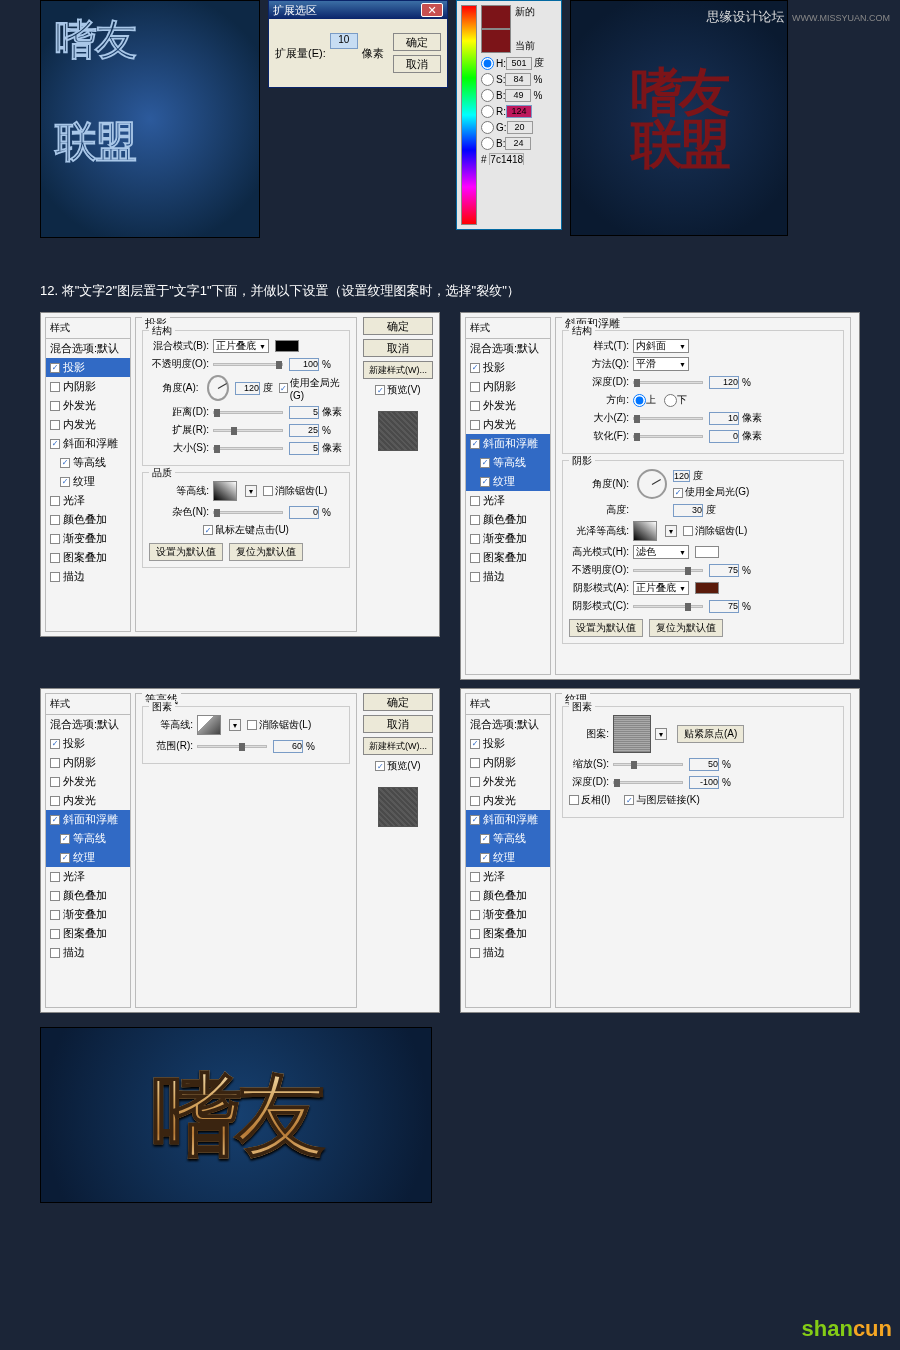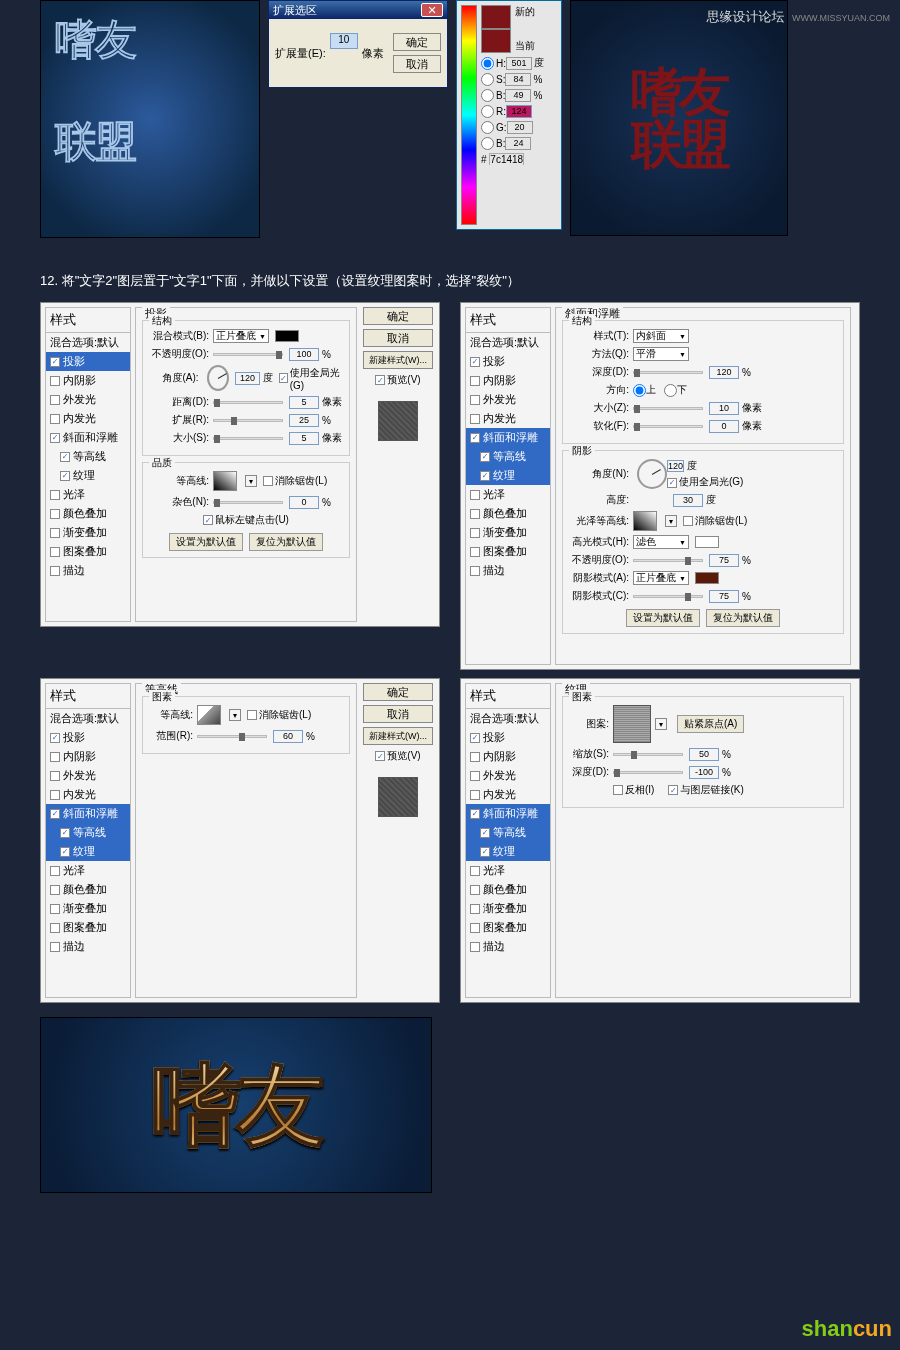--- a/index.html
+++ b/index.html
@@ -1,20 +1,20 @@
 <!DOCTYPE html>
 <html><head>
 <meta charset="utf-8">
 <style>
   * { box-sizing: border-box; margin: 0; padding: 0; }
   body { background: #1b2537; color: #fff; font-family: "Microsoft YaHei", Arial, sans-serif; font-size: 12px; width: 900px; }
   .page { width: 900px; padding: 0 40px; }
   .watermark { position: absolute; top: 8px; right: 10px; font-size: 13px; color: #ddd; }
   .watermark-url { font-size: 9px; color: #888; margin-left: 4px; }
-  .step-text { margin-top: 34px; margin-bottom: 12px; font-size: 13px; }
+  .step-text { margin-top: 44px; margin-bottom: 12px; font-size: 13px; }
   .step-text:first-child { margin-top: 36px; }
   .row { display: flex; gap: 8px; align-items: flex-start; }
 
   
   .thumb-blue { width: 220px; height: 238px; background: radial-gradient(circle, #2c5a9c 0%, #0d2845 80%); border: 1px solid #000; position: relative; overflow: hidden; }
   .dashed-text { font-size: 42px; font-weight: 900; color: transparent; border: none; line-height: 1; position: absolute; letter-spacing: -2px; }
   .dashed-text.t1 { top: 20px; left: 20px; }
   .dashed-outline { text-shadow: 0 0 0 transparent; -webkit-text-stroke: .5px #a9c7e8; }
   .expand-dialog { width: 180px; background: #ece9d8; border: 1px solid #0a246a; }
   .dlg-title { background: linear-gradient(to bottom,#3b6ea5,#0a246a); height: 18px; display: flex; align-items: center; padding: 0 4px; color: #fff; font-size: 11px; justify-content: space-between; }
@@ -43,43 +43,43 @@
   
   .thumb-red { width: 218px; height: 236px; background: radial-gradient(circle,#183258 0%,#0a1a30 80%); border: 1px solid #000; display: flex; flex-direction: column; align-items: center; justify-content: center; }
   .redtxt { font-size: 52px; font-weight: 900; color: #7c1418; line-height: 1; letter-spacing: -4px; }
 
   
   .dialogs-row { display: flex; gap: 20px; margin-top: 8px; }
   .ls-dialog { background: #f4f4f4; border: 1px solid #888; color: #000; width: 402px; font-size: 11px; display: flex; padding: 4px; }
   .ls-dialog.short { height: 325px; }
   .ls-dialog.tall { height: 368px; }
   .ls-styles { width: 86px; border: 1px solid #bbb; }
-  .ls-styles-hdr { padding: 3px 4px; border-bottom: 1px solid #bbb; font-size: 13px; }
+  .ls-styles-hdr { padding: 3px 4px; border-bottom: 1px solid #bbb; font-size: 10px; }
   .ls-item { padding: 2px 4px; display: flex; align-items: center; gap: 3px; }
   .ls-item.sel { background: #316ac5; color: #fff; }
   .ls-item.sub { padding-left: 14px; }
   .ls-chk { width: 10px; height: 10px; border: 1px solid #888; background: #fff; display: inline-flex; align-items: center; justify-content: center; font-size: 8px; color: #316ac5; flex-shrink: 0; }
   .ls-middle { flex: 1; border: 1px solid #bbb; margin: 0 4px; padding: 6px; position: relative; }
   .fieldset { border: 1px solid #ccc; padding: 8px 6px 6px; margin-bottom: 6px; position: relative; }
   .fs-legend { position: absolute; top: -7px; left: 6px; background: #f4f4f4; padding: 0 3px; font-size: 10px; }
   .fld-row { display: flex; align-items: center; margin-bottom: 4px; font-size: 10px; }
   .fld-lbl { width: 60px; text-align: right; margin-right: 4px; }
   .fld-select { width: 56px; height: 14px; border: 1px solid #888; background: #fff; font-size: 10px; padding: 0 2px; position: relative; display: inline-flex; align-items: center; }
   .fld-select::after { content: "▼"; font-size: 7px; position: absolute; right: 2px; }
   .fld-slider { width: 70px; height: 3px; background: #ddd; border: 1px solid #bbb; position: relative; margin-right: 6px; }
   .fld-slider::before { content: ""; position: absolute; top: -3px; width: 6px; height: 8px; background: #666; }
   .sld-0::before{left:0}.sld-25::before{left:25%}.sld-60::before{left:60%}.sld-75::before{left:75%}.sld-100::before{left:calc(100% - 6px)}
-  .fld-num { width: 30px; height: 13px; border: 1px solid #7a9cc6; text-align: center; font-size: 9px; }
+  .fld-num { width: 30px; height: 13px; border: 1px solid #7a9cc6; text-align: right; font-size: 9px; }
   .angle-widget { width: 26px; height: 26px; border: 2px solid #999; border-radius: 50%; position: relative; margin-left: 4px; }
   .angle-widget::after { content:""; position:absolute; width:10px;height:1px;background:#333;top:50%;left:50%;transform-origin:left;transform:rotate(-30deg);}
   .sm-chk { width: 10px; height: 10px; border: 1px solid #888; background: #fff; display:inline-flex;align-items:center;justify-content:center;font-size:8px;color:#316ac5;margin-right:2px;}
   .contour-box { width: 24px; height: 20px; border: 1px solid #888; background: linear-gradient(135deg,#fff 0%,#fff 40%,#999 40%,#444 100%); margin-right: 4px; }
   .contour-box.ramp { background: linear-gradient(to top right,#000 0%,#fff 100%);}
   .color-chip { width: 24px; height: 12px; border: 1px solid #888; display: inline-block; }
-  .btn-pair { display: flex; gap: 6px; justify-content: center; margin-top: 6px; }
+  .btn-pair { display: flex; gap: 6px; margin-top: 6px; }
   .gray-btn { padding: 1px 6px; border: 1px solid #999; background: #ece9d8; font-size: 10px; }
   .ls-right { width: 74px; display: flex; flex-direction: column; gap: 4px; align-items: center; }
   .swatch-tex { width: 40px; height: 40px; background: repeating-linear-gradient(45deg,#4a4a4a,#4a4a4a 2px,#595959 2px,#595959 4px); border: 1px solid #555; margin-top: 10px; }
   .tex-pick { width: 38px; height: 38px; background: repeating-linear-gradient(0deg,#888,#888 1px,#aaa 1px,#aaa 2px),repeating-linear-gradient(90deg,#888,#888 1px,#aaa 1px,#aaa 2px); border: 1px solid #555;}
   .tex-arrow { width:12px;height:12px;border:1px solid #888;display:inline-flex;align-items:center;justify-content:center;font-size:8px;margin-left:4px;}
   .ls-right .win-btn{width:70px;}
 
   
   .result-img { margin-top: 14px; width: 392px; height: 176px; background: radial-gradient(circle,#164070 0%,#0a1c36 90%); border: 1px solid #000; display: flex; align-items: center; justify-content: center; gap: 8px; }
   .result-txt { font-size: 90px; font-weight: 900; letter-spacing: -6px; line-height: 1; background: linear-gradient(to bottom,#f0d8a8 0%,#d4a45e 35%,#b77a36 70%,#e8c080 100%); -webkit-background-clip: text; background-clip: text; color: transparent; -webkit-text-stroke: 1px #3a2410; filter: drop-shadow(0 2px 1px #000); }
@@ -418,21 +418,21 @@
               <span class="fld-slider sld-0"></span>
               <span class="fld-num">0</span>
               <span style="margin-left:3px">像素</span>
             </div>
         </div>
         <div class="fieldset">
           <div class="fs-legend">阴影</div>
           <div class="fld-row">
               <span class="fld-lbl">角度(N):</span>
               <span class="angle-widget" style="width:30px;height:30px"></span>
-              <div style="">
+              <div style="margin-left:6px">
                 <div><span class="fld-num">120</span><span style="margin-left:3px">度</span></div>
                 <div style="margin-top:2px"><span class="sm-chk">✓</span><span>使用全局光(G)</span></div>
               </div>
             </div>
           <div class="fld-row">
               <span class="fld-lbl">高度:</span>
               <span class="fld-num" style="margin-left:40px">30</span>
               <span style="margin-left:3px">度</span>
             </div>
           <div class="fld-row">
@@ -632,21 +632,21 @@
               <span class="fld-slider sld-25"></span>
               <span class="fld-num">50</span>
               <span style="margin-left:3px">%</span>
             </div>
           <div class="fld-row">
               <span class="fld-lbl" style="width:40px">深度(D):</span>
               <span class="fld-slider sld-0"></span>
               <span class="fld-num">-100</span>
               <span style="margin-left:3px">%</span>
             </div>
-          <div class="fld-row" style="margin-left:44px">
+          <div class="fld-row" style="">
               <span class="sm-chk"></span>
               <span>反相(I)</span>
               <span class="sm-chk" style="margin-left:14px">✓</span>
               <span>与图层链接(K)</span>
             </div>
         </div>
       </div>
 
     </div>
   </div>

